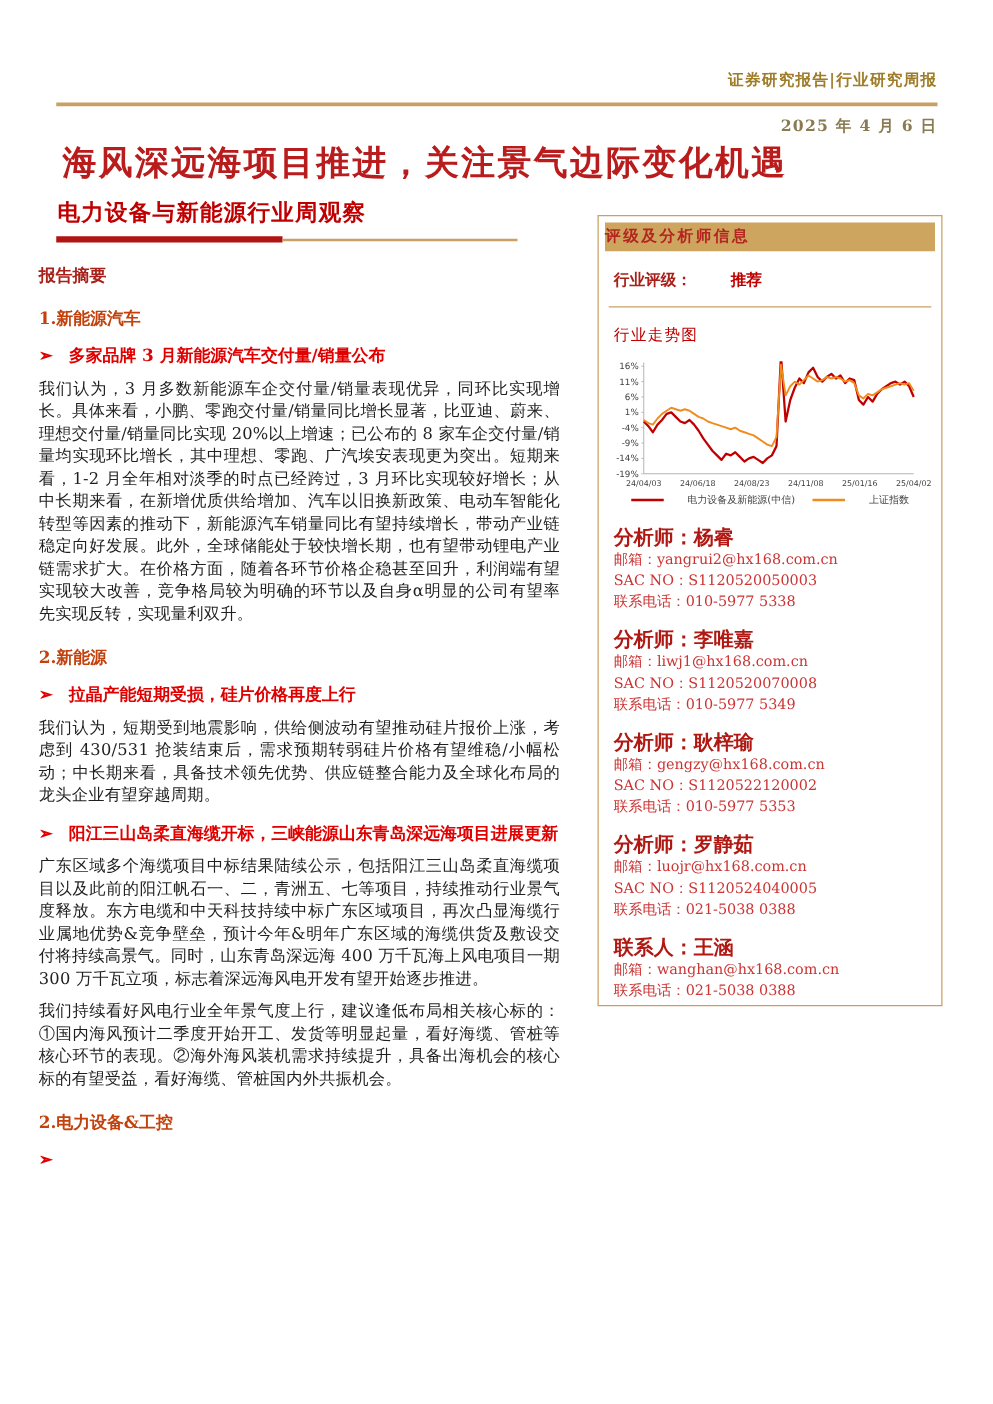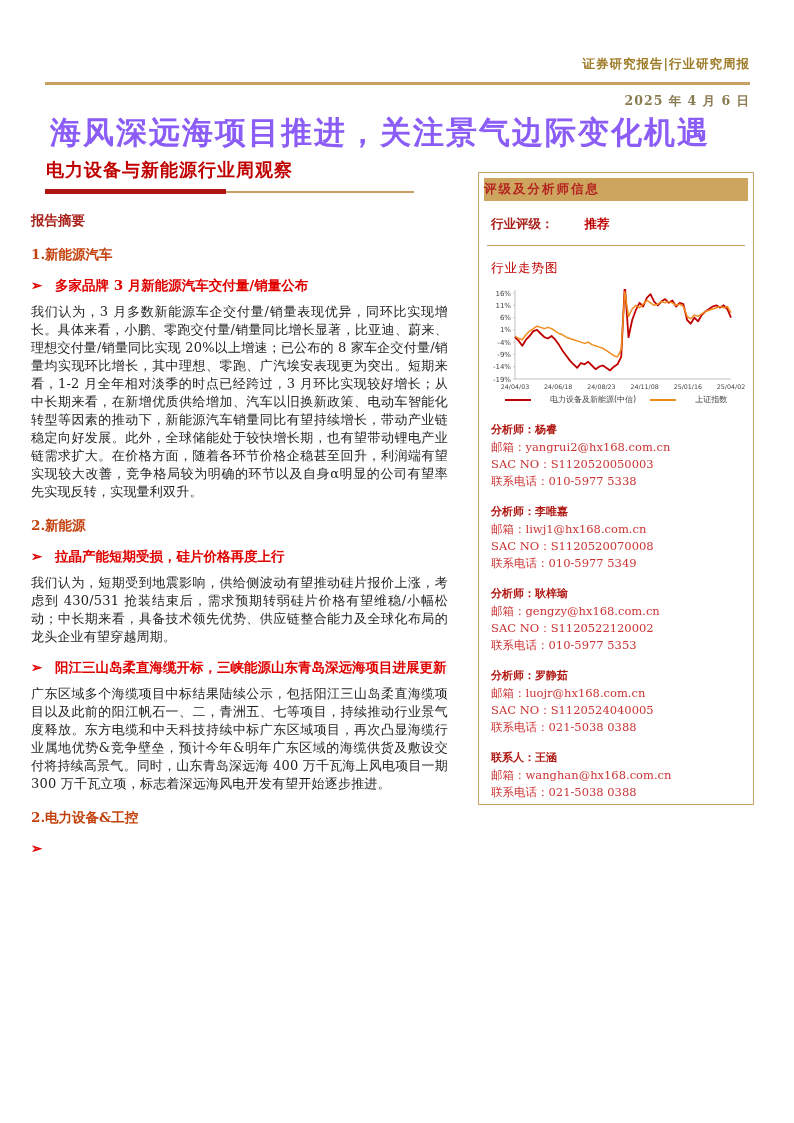--- a/index.html
+++ b/index.html
@@ -5,21 +5,21 @@
   html,body{margin:0;padding:0;background:#ffffff;}
   .page{position:relative;width:794px;height:1017px;background:#ffffff;overflow:hidden;
         font-family:"DejaVu Serif","Liberation Serif",serif;}
 
   
   .report-type{position:absolute;top:56px;right:44px;font-size:12.5px;font-weight:bold;color:#9E7C28;letter-spacing:1px;}
   .header-rule{position:absolute;top:82px;left:45px;width:705px;height:3px;background:#C9A063;}
   .report-date{position:absolute;top:93px;right:44px;font-size:12.5px;font-weight:bold;color:#8A7A50;letter-spacing:1px;}
 
   
-  .title{position:absolute;top:112px;left:50px;margin:0;font-size:31px;font-weight:bold;color:#8b5cf6;letter-spacing:2px;text-align:right;}
+  .title{position:absolute;top:112px;left:50px;margin:0;font-size:27px;font-weight:bold;color:#b91c1c;letter-spacing:2px;text-align:right;}
   .subtitle{position:absolute;top:158px;left:46px;margin:0;font-size:18px;font-weight:bold;color:#C00000;letter-spacing:1px;}
   .subtitle-bar{position:absolute;top:189px;left:45px;width:181px;height:5px;background:#B01513;}
   .subtitle-line{position:absolute;top:191px;left:226px;width:188px;height:2px;background:#C9A063;}
 
   
   .left-col{position:absolute;left:31px;top:206px;width:417px;}
   .sum-heading{font-size:13.5px;font-weight:bold;color:#A8201A;margin:6px 0 0;}
   .sec-heading{font-size:13.5px;font-weight:bold;color:#c2410c;margin:16px 0 0;}
   .bullet{display:flex;margin:12px 0 0;font-size:13.5px;font-weight:bold;color:#E00000;line-height:19px;}
   .bullet .arrow{width:24px;flex:0 0 24px;color:#E00000;}
@@ -35,21 +35,21 @@
   .chart-title{margin-top:14px;padding-left:12px;font-size:12.5px;color:#C00000;letter-spacing:1px;}
   .chart-wrap{margin-top:12px;padding:0 6px;}
   svg text{font-family:"DejaVu Sans","Liberation Sans",sans-serif;}
   .legend{display:flex;justify-content:center;align-items:center;gap:14px;margin-top:3px;}
   .legend-item{display:flex;align-items:center;gap:19px;}
   .legend-swatch{display:inline-block;width:26px;height:2px;background:#C00000;}
   .legend-label{font-size:8px;color:#444;font-family:"DejaVu Sans","Liberation Sans",sans-serif;}
 
   .analyst-block{margin-top:13px;padding:0 12px;}
   .analyst-block.first{margin-top:16px;}
-  .analyst-name{font-size:11px;line-height:18px;font-weight:bold;color:#B01813;}
+  .analyst-name{font-size:16px;line-height:18px;font-weight:bold;color:#B01813;}
   .analyst-line{font-size:11.5px;line-height:17px;color:#CC3333;}
 
   
   .footer-rule{position:absolute;top:1047px;left:45px;width:705px;height:3px;background:#C9A063;}
   .footer-text{position:absolute;top:1056px;left:0;width:794px;text-align:center;font-size:12px;color:#9B4A42;letter-spacing:1px;}
 </style>
 </head>
 <body>
 
 <div class="page">
@@ -78,20 +78,21 @@
       <span class="arrow">➢</span>
       <span class="bullet-text">拉晶产能短期受损，硅片价格再度上行</span>
     </div>
     <p class="para">我们认为，短期受到地震影响，供给侧波动有望推动硅片报价上涨，考虑到 430/531 抢装结束后，需求预期转弱硅片价格有望维稳/小幅松动；中长期来看，具备技术领先优势、供应链整合能力及全球化布局的龙头企业有望穿越周期。</p>
 
     <div class="bullet">
       <span class="arrow">➢</span>
       <span class="bullet-text">阳江三山岛柔直海缆开标，三峡能源山东青岛深远海项目进展更新</span>
     </div>
     <p class="para">广东区域多个海缆项目中标结果陆续公示，包括阳江三山岛柔直海缆项目以及此前的阳江帆石一、二，青洲五、七等项目，持续推动行业景气度释放。东方电缆和中天科技持续中标广东区域项目，再次凸显海缆行业属地优势&amp;竞争壁垒，预计今年&amp;明年广东区域的海缆供货及敷设交付将持续高景气。同时，山东青岛深远海 400 万千瓦海上风电项目一期 300 万千瓦立项，标志着深远海风电开发有望开始逐步推进。</p>
+    <p class="para">我们持续看好风电行业全年景气度上行，建议逢低布局相关核心标的：①国内海风预计二季度开始开工、发货等明显起量，看好海缆、管桩等核心环节的表现。②海外海风装机需求持续提升，具备出海机会的核心标的有望受益，看好海缆、管桩国内外共振机会。</p>
 
     <div class="sec-heading">2.电力设备&amp;工控</div>
     <div class="bullet">
       <span class="arrow">➢</span>
     </div>
   </div>
 
   <div class="info-box">
     <div class="info-box-header">评级及分析师信息</div>
 

